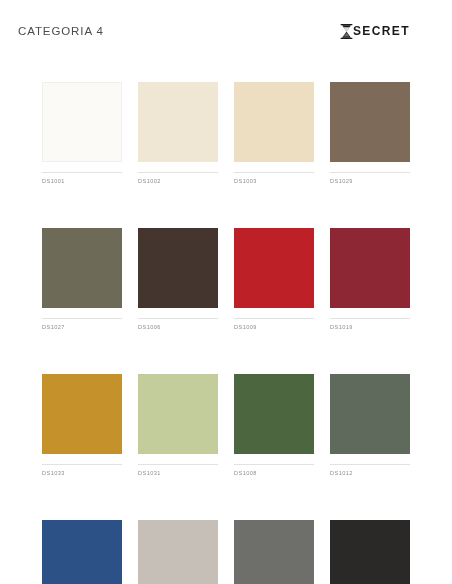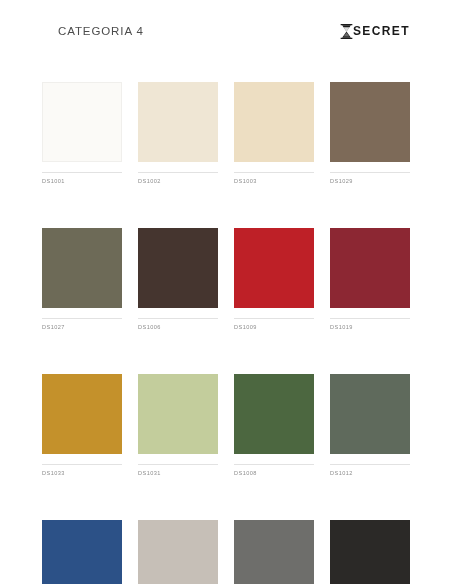--- a/index.html
+++ b/index.html
@@ -20,21 +20,20 @@
     position: absolute;
     top: 0;
     left: 0;
     right: 0;
     height: 62px;
     display: flex;
     align-items: center;
     justify-content: space-between;
     padding: 0 42px 0 18px;
     box-sizing: border-box;
-    margin-left: 40px;
   }
   .page-title {
     font-size: 11.5px;
     letter-spacing: 0.9px;
     color: #4c4c4c;
     font-weight: 400;
     white-space: nowrap;
   }
   .brand {
     display: flex;

